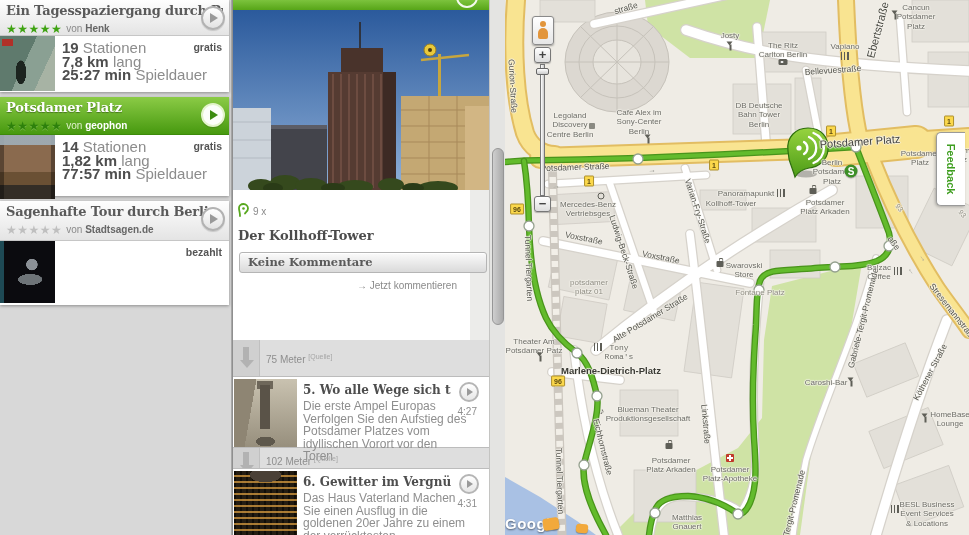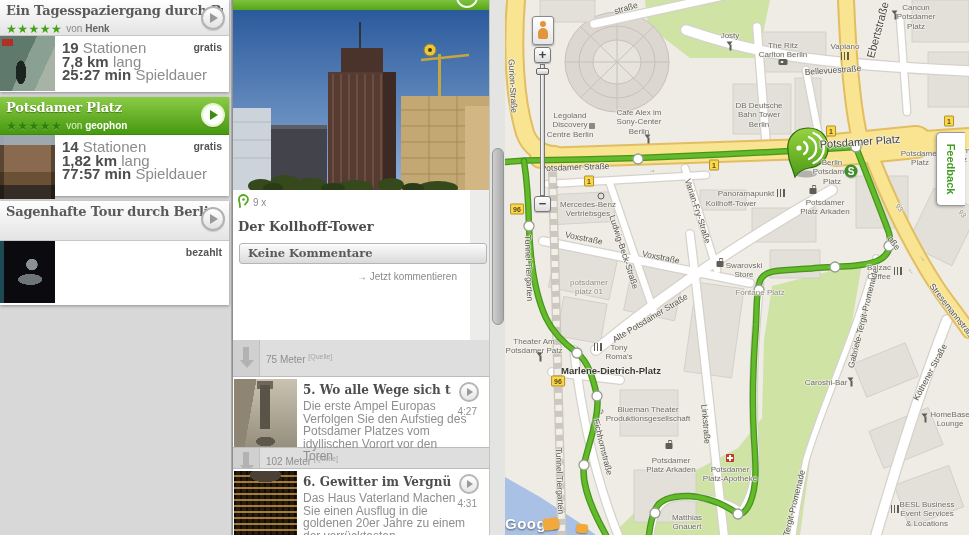--- a/index.html
+++ b/index.html
@@ -42,21 +42,21 @@
       #0b0b0f}
   .t-stats{position:absolute;left:62px;top:5px;font-size:15px;color:#8c8c8c;line-height:13.5px;white-space:nowrap}
   .t-stats b{color:#4e4e4e}
   .price{position:absolute;right:7px;top:5px;font-size:10.5px;font-weight:bold;color:#555}
 
   
   .detail{position:absolute;left:232px;top:0;width:273px;height:535px;background:#ececea;border-left:1px solid #8f8f8f;box-sizing:border-box}
   .greenbar{position:absolute;left:0;top:0;width:257px;height:10px;background:linear-gradient(#7cc33d,#57a518);overflow:hidden}
   .greenbar .pc{position:absolute;right:12px;top:-14px;width:18px;height:18px;border:2px solid rgba(255,255,255,.92);border-radius:50%}
   .photo{position:absolute;left:0;top:10px;width:257px;height:180px;overflow:hidden;background:#4e79ab}
-  .dbody{position:absolute;left:0;top:190px;width:237px;height:150px;background:#fff;box-sizing:border-box;padding:4px 5px 0}
+  .dbody{position:absolute;left:0;top:190px;width:237px;height:150px;background:#fff;box-sizing:border-box;padding:13px 5px 0}
   .listenrow{height:17px;color:#8a8a8a;font-size:10px}
   .listenrow svg{vertical-align:-3px;margin-right:3px}
   .dtitle{font-family:"DejaVu Serif","Liberation Serif",serif;font-weight:bold;font-size:13px;color:#4c4c4c;margin:8px 0 5px}
   .ddesc{font-size:10.8px;color:#8a8a8a;line-height:13.5px;width:250px}
   .cbar{margin:9px 1px 0;width:230px;height:15px;background:linear-gradient(#fbfbfb,#dadada);border:1px solid #b5b5b5;border-radius:3px;
         box-shadow:inset 0 1px 0 #fff;font-family:"DejaVu Serif","Liberation Serif",serif;font-weight:bold;font-size:11.5px;color:#5a5a5a;padding:2px 8px}
   .clink{text-align:right;font-size:10px;color:#8a8a8a;padding:7px 8px 0 0}
   .dlist{position:absolute;left:0;top:340px;width:257px;height:195px;background:#dedede;overflow:hidden}
   .gutter{position:absolute;left:0;top:0;width:26px;height:100%;background:#d0d0d0;border-right:1px solid #c0c0c0}
   .darr{position:absolute;left:7px;width:12px}
@@ -167,20 +167,23 @@
         <div><b>1,82 km</b> <span>lang</span></div>
         <div><b>77:57 min</b> <span>Spieldauer</span></div>
       </div>
       <div class="price">gratis</div>
     </div>
   </article>
 
   <article class="tcard" style="top:201px;height:104px">
     <div class="hd" style="height:40px">
       <div class="t-title">Sagenhafte Tour durch Berlin</div>
+      <div class="starrow">
+        <span class="stars gray">★★★★★</span><span class="byline"><span>von</span> <b>Stadtsagen.de</b></span>
+      </div>
       <div class="play"></div>
     </div>
     <div class="t-body" style="height:62px">
       <div class="thumb th3"></div>
       <div class="price">bezahlt</div>
     </div>
   </article>
 </aside>
 
 <section class="detail">
@@ -481,21 +484,21 @@
 platz 01</div>
       <div class="ml street" style="left: 145px; top: 318px; transform: translate(-50%, -50%) rotate(-31deg);">Alte Potsdamer Straße</div>
       <div class="ml" style="left: 239px; top: 270px; transform: translate(-50%, -50%);">Swarovski
 Store</div>
       <div class="ml" style="left: 374px; top: 272px; transform: translate(-50%, -50%);">Balzac
 Coffee</div>
       <div class="ml area" style="left: 255px; top: 293px; transform: translate(-50%, -50%);">Fontane Platz</div>
       <div class="ml" style="left: 29px; top: 346px; transform: translate(-50%, -50%);">Theater Am
 Potsdamer Patz</div>
       <div class="ml bold" style="left: 106px; top: 371px; transform: translate(-50%, -50%);">Marlene-Dietrich-Platz</div>
-      <div class="ml" style="left: 114px; top: 352px; transform: translate(-50%, -50%);">Tony
+      <div class="ml" style="left: 114px; top: 352px; transform: translate(-50%, -50%); font-family: Liberation Mono, monospace;">Tony
 Roma's</div>
       <div class="ml" style="left: 143px; top: 414px; transform: translate(-50%, -50%);">Blueman Theater
 Produktionsgesellschaft</div>
       <div class="ml street" style="left: 98px; top: 447px; transform: translate(-50%, -50%) rotate(76deg);">Eichhornstraße</div>
       <div class="ml street" style="left: 201px; top: 424px; transform: translate(-50%, -50%) rotate(85deg);">Linkstraße</div>
       <div class="ml street" style="left: 24px; top: 268px; transform: translate(-50%, -50%) rotate(88deg);">Tunnel Tiergarten</div>
       <div class="ml street" style="left: 55px; top: 481px; transform: translate(-50%, -50%) rotate(88deg);">Tunnel Tiergarten</div>
       <div class="ml" style="left: 320px; top: 207px; transform: translate(-50%, -50%);">Potsdamer
 Platz Arkaden</div>
       <div class="ml" style="left: 166px; top: 465px; transform: translate(-50%, -50%);">Potsdamer

